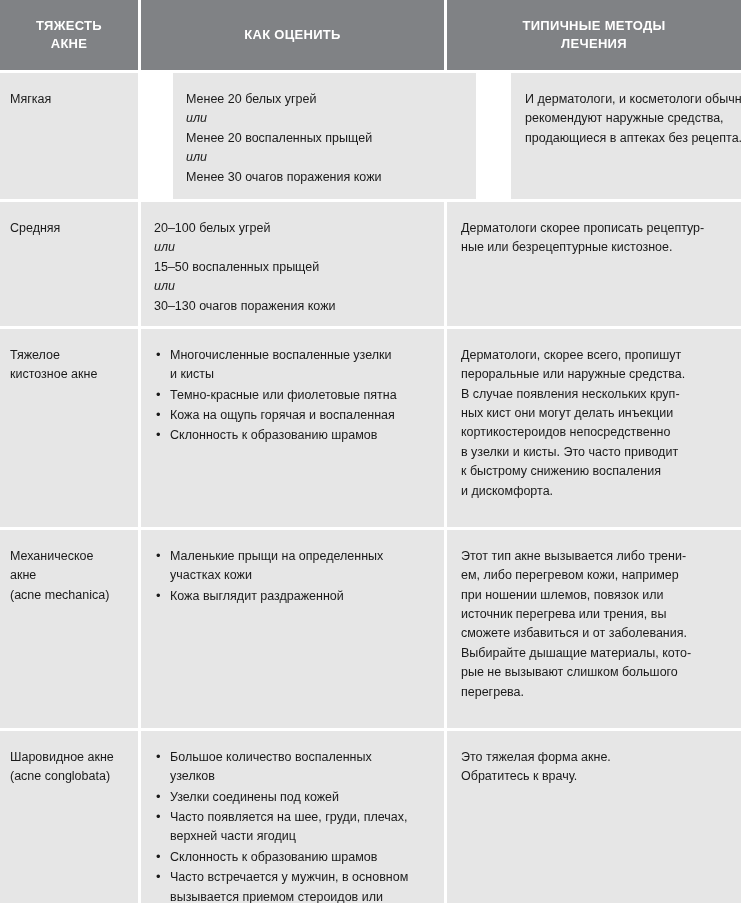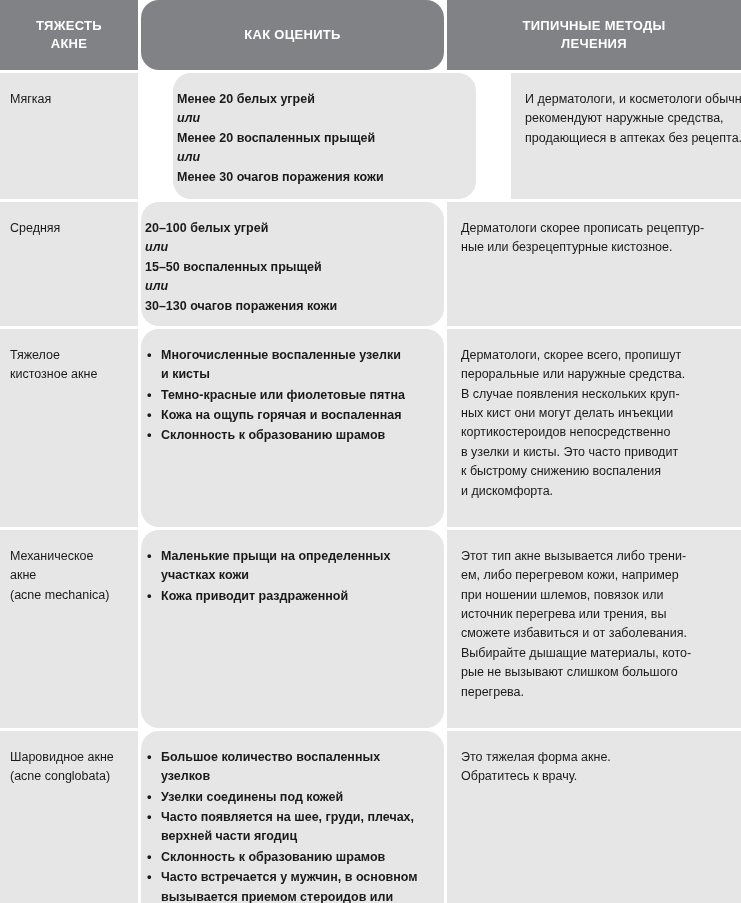--- a/index.html
+++ b/index.html
@@ -34,21 +34,21 @@
     letter-spacing: 0.3px;
     display: flex;
     align-items: center;
     justify-content: center;
     text-align: center;
     line-height: 1.35;
     box-sizing: border-box;
     padding: 4px 8px;
   }
   .col1 { flex: 0 0 138px; }
-  .col2 { flex: 0 0 303px; border-radius: 18px; }
+  .col2 { flex: 0 0 303px; }
   .col3 { flex: 1 1 auto; }
   .gap-v { flex: 0 0 3px; background: #ffffff; }
   .gap-h { flex: 0 0 3px; background: #ffffff; width: 100%; }
 
   .body-row {
     display: flex;
     width: 100%;
   }
   .r1 { flex: 0 0 126px; gap: 16px; }
   .r2 { flex: 0 0 123px; }
@@ -58,21 +58,21 @@
 
   .cell {
     background: #e6e6e6;
     box-sizing: border-box;
     font-size: 12.5px;
     color: #1a1a1a;
     line-height: 1.55;
     overflow: hidden;
   }
   .cell.c1 { padding: 17px 10px 10px 10px; }
-  .cell.c2 { padding: 17px 12px 10px 4px; font-weight: bold; }
+  .cell.c2 { padding: 17px 12px 10px 13px; }
   .cell.c3 { padding: 17px 14px 26px 14px; }
 
   .lines p {
     margin: 0;
     white-space: nowrap;
   }
   .lines p.ital {
     font-style: italic;
   }
   .para p {
@@ -238,21 +238,21 @@
       </div>
     </div>
     <div class="gap-v"></div>
     <div class="cell c2 col2">
       <ul class="bullets">
         <li>
           <span class="ln">Маленькие прыщи на определенных</span>
           <span class="ln">участках кожи</span>
         </li>
         <li>
-          <span class="ln">Кожа приводит раздраженной</span>
+          <span class="ln">Кожа выглядит раздраженной</span>
         </li>
       </ul>
     </div>
     <div class="gap-v"></div>
     <div class="cell c3 col3">
       <div class="para">
         <p>Этот тип акне вызывается либо трени-</p>
         <p>ем, либо перегревом кожи, например</p>
         <p>при ношении шлемов, повязок или</p>
         <p>источник перегрева или трения, вы</p>

